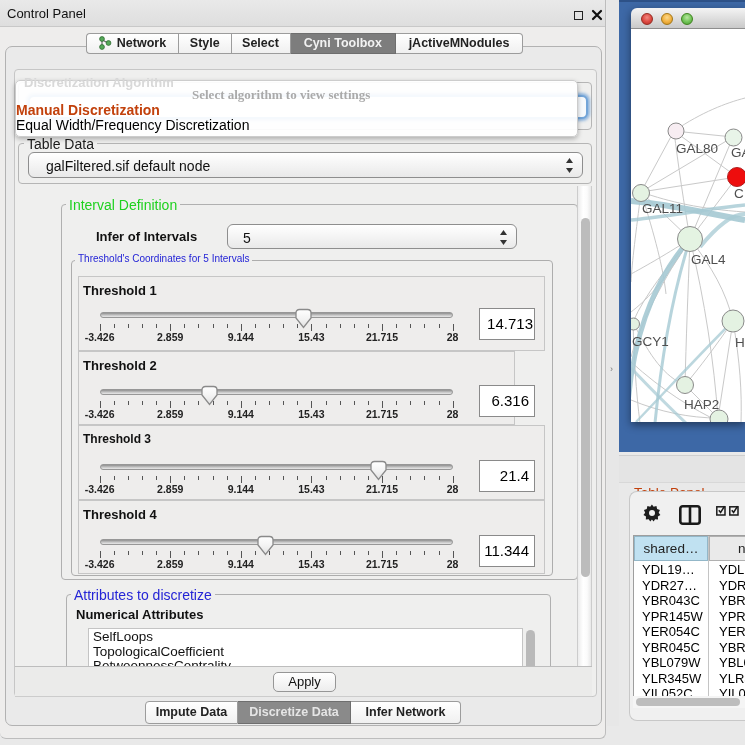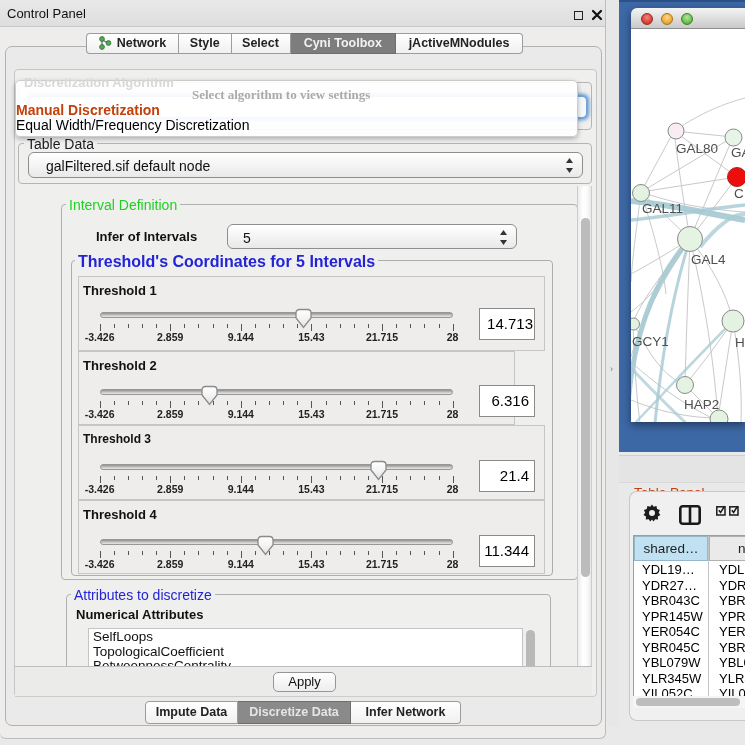--- a/index.html
+++ b/index.html
@@ -58,21 +58,21 @@
     <div class="abs" style="left:73px;top:34.5px;font-size:13px;font-weight:bold;color:#111;">Infer of Intervals</div>
     <div class="abs" style="left:204px;top:30px;width:290px;height:25px;border:1px solid #8e8e8e;border-radius:6px;background:linear-gradient(#ffffff,#e9e9e9);">
       <div class="abs" style="left:15px;top:5px;font-size:14px;color:#111;">5</div>
       <svg class="abs" style="right:8px;top:4px;" width="9" height="17" viewBox="0 0 9 17">
           <path d="M4.5,1 L8,6 L1,6 Z" fill="#333"></path>
           <path d="M4.5,16 L8,11 L1,11 Z" fill="#333"></path>
         </svg>
     </div>
 
     <div class="abs" style="left:48px;top:66px;width:482px;height:316px;border:1px solid #adadad;border-radius:4px;"></div>
-    <div class="abs" style="left:52px;top:59px;font-size:16px;color:#2424d6;background:#efefee;padding:0 3px;font-weight:bold;">Threshold's Coordinates for 5 Intervals</div>
+    <div class="abs" style="left:52px;top:59px;font-size:10px;color:#2424d6;background:#efefee;padding:0 3px;">Threshold's Coordinates for 5 Intervals</div>
 
     <div class="abs" style="left:55px;top:82px;width:467px;height:74.5px;border:1px solid #c6c6c6;background:#eeedec;">
       <div class="abs" style="left:4px;top:6px;font-size:13px;font-weight:bold;color:#111;">Threshold 1</div>
       <div class="abs" style="left:20.6px;top:35px;width:353px;height:6px;border-radius:3px;background:linear-gradient(#8f8f8f,#c6c6c6 55%,#e8e8e8);border:0.5px solid #979797;"></div>
       <svg class="abs" style="left:215.9px;top:31px;" width="17" height="21" viewBox="0 0 17 21">
           <defs>
             <linearGradient id="thg0" x1="0" y1="0" x2="0" y2="1">
               <stop offset="0" stop-color="#ffffff"></stop>
               <stop offset="0.55" stop-color="#f2f2f2"></stop>
               <stop offset="1" stop-color="#e0e0e0"></stop>

